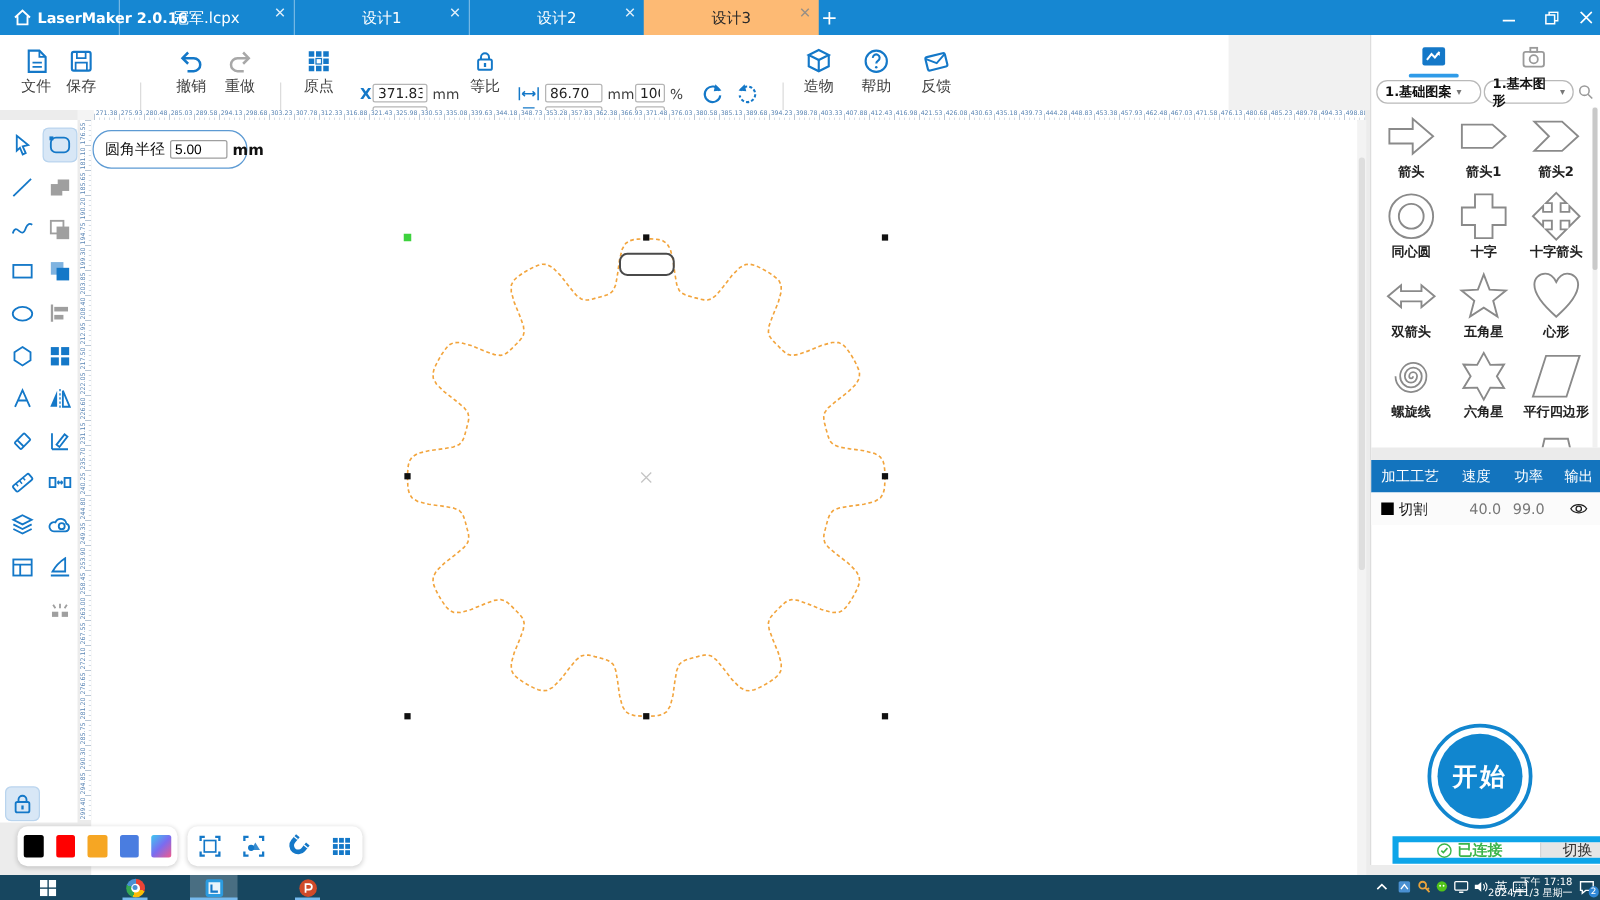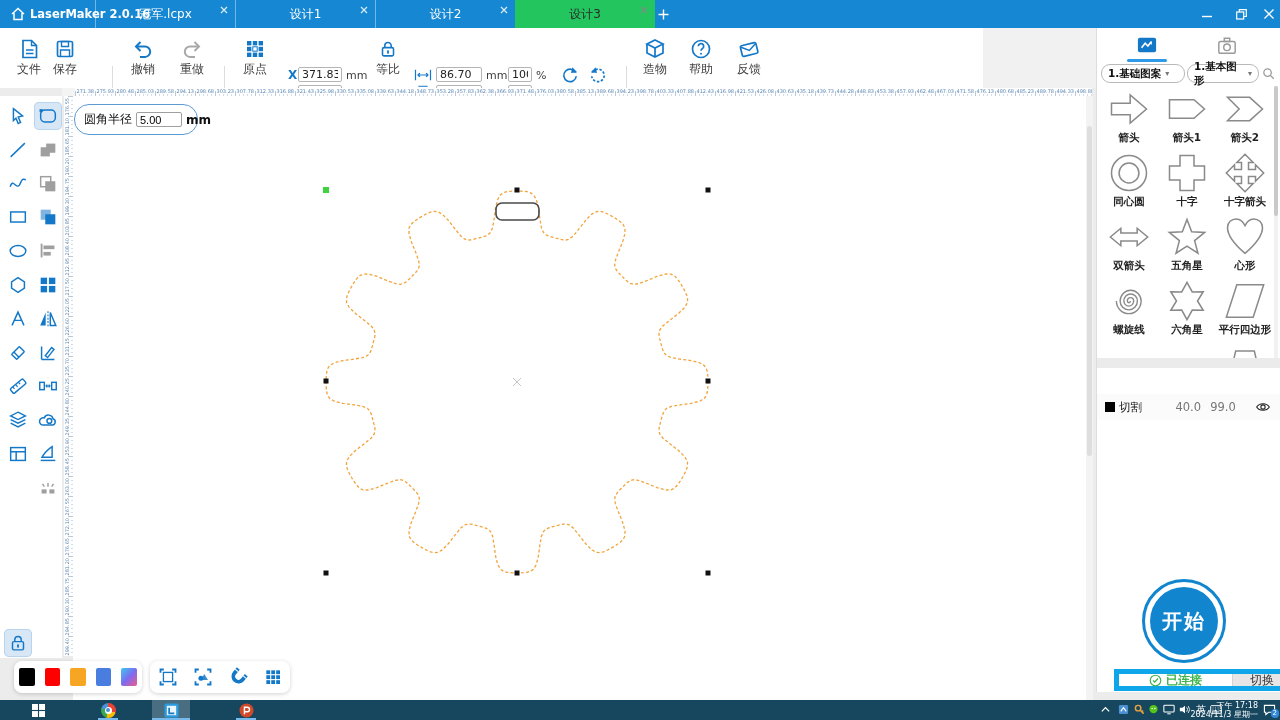--- a/index.html
+++ b/index.html
@@ -7,21 +7,21 @@
        font-family:"DejaVu Sans","Liberation Sans",sans-serif;
        background:#ececec;-webkit-font-smoothing:antialiased;}
   .abs{position:absolute;}
   svg{display:block;}
 
   
   #titlebar{left:0;top:0;width:1280px;height:28px;background:#1687d2;color:#fff;}
   .tab{position:absolute;top:0;height:28px;width:140px;display:flex;align-items:center;
        justify-content:center;font-size:12px;color:#fff;border-left:1px solid rgba(255,255,255,.4);
        box-sizing:border-box;cursor:default;}
-  .tab.active{background:#22c55e;color:#2a2a2a;border-left:none;}
+  .tab.active{background:#fdba74;color:#2a2a2a;border-left:none;}
   .tab .x{position:absolute;right:7px;top:6px;opacity:.85;}
   #app-title{left:30px;top:0;height:28px;line-height:28px;font-size:11.5px;font-weight:bold;}
   .winbtn{position:absolute;top:0;width:30px;height:28px;display:flex;align-items:center;justify-content:center;}
 
   
   #toolbar{left:0;top:28px;width:983px;height:60px;background:#fff;}
   #toolbar-ext{left:983px;top:28px;width:113px;height:60px;background:#f1f1f1;}
   .tbitem{position:absolute;text-align:center;color:#3e3e3e;font-size:12px;}
   .tbitem svg{margin:0 auto;}
   .tbsep{position:absolute;top:38px;width:1px;height:38px;background:#dcdcdc;}
@@ -154,21 +154,21 @@
   </div>
   <div class="tbitem" style="left:44px;top:9px;width:42px">
     <svg width="24" height="24" viewBox="0 0 24 24">
       <rect x="4.5" y="4.5" width="15" height="15" rx="1.5" fill="none" stroke="#1478c8" stroke-width="1.7"></rect>
       <path d="M8.5,4.5 H15.5 V9.5 H8.5 Z M7.5,19 V13 H16.5 V19" fill="none" stroke="#1478c8" stroke-width="1.4"></path>
     </svg>
     <div>保存</div>
   </div>
   <div class="tbsep" style="left:112px"></div>
 
-  <div class="tbitem" style="left:122px;top:9px;width:42px">
+  <div class="tbitem" style="left:132px;top:9px;width:42px">
     <svg width="24" height="24" viewBox="0 0 24 24">
       <path d="M5.5,9.5 H14 a5.2,5.2 0 0 1 0,10.4 H9" fill="none" stroke="#1478c8" stroke-width="2"></path>
       <path d="M9.5,5 L5,9.5 L9.5,14" fill="none" stroke="#1478c8" stroke-width="2"></path>
     </svg>
     <div>撤销</div>
   </div>
   <div class="tbitem" style="left:171px;top:9px;width:42px">
     <svg width="24" height="24" viewBox="0 0 24 24">
       <path d="M18.5,9.5 H10 a5.2,5.2 0 0 0 0,10.4 H15" fill="none" stroke="#a8a8a8" stroke-width="2"></path>
       <path d="M14.5,5 L19,9.5 L14.5,14" fill="none" stroke="#a8a8a8" stroke-width="2"></path>
@@ -719,20 +719,26 @@
         </svg>
     </div>
   </div>
 
   <div class="abs" style="left:177px;top:58px;width:4px;height:272px;background:#f1f1f1">
     <div style="position:absolute;top:0;width:4px;height:130px;background:#c9c9c9;border-radius:2px"></div>
   </div>
 
   <div class="abs" style="left:0;top:330px;width:184px;height:10px;background:#ebebeb"></div>
 
+  <div id="proc-header">
+    <span style="width:64px;padding-left:8px;box-sizing:border-box">加工工艺</span>
+    <span style="width:40px;text-align:center">速度</span>
+    <span style="width:44px;text-align:center">功率</span>
+    <span style="width:36px;text-align:center">输出</span>
+  </div>
   <div id="proc-row">
     <span style="width:64px;padding-left:8px;box-sizing:border-box;display:flex;align-items:center;gap:4px;color:#111">
       <span style="width:10px;height:10px;background:#000;display:inline-block"></span>
       <span>切割</span>
     </span>
     <span style="width:40px;text-align:right">40.0</span>
     <span style="width:44px;text-align:center">99.0</span>
     <span style="width:36px;display:flex;justify-content:center">
       <svg width="16" height="14" viewBox="0 0 24 20">
         <path d="M2.5,10 C6.5,3.5 17.5,3.5 21.5,10 C17.5,16.5 6.5,16.5 2.5,10 Z" fill="none" stroke="#222" stroke-width="1.6"></path>

